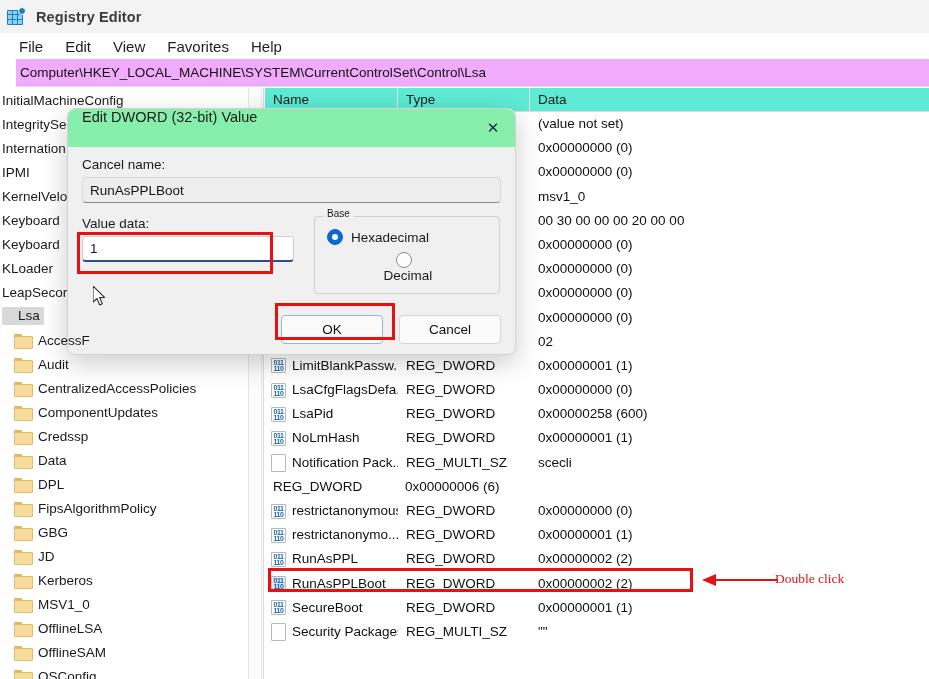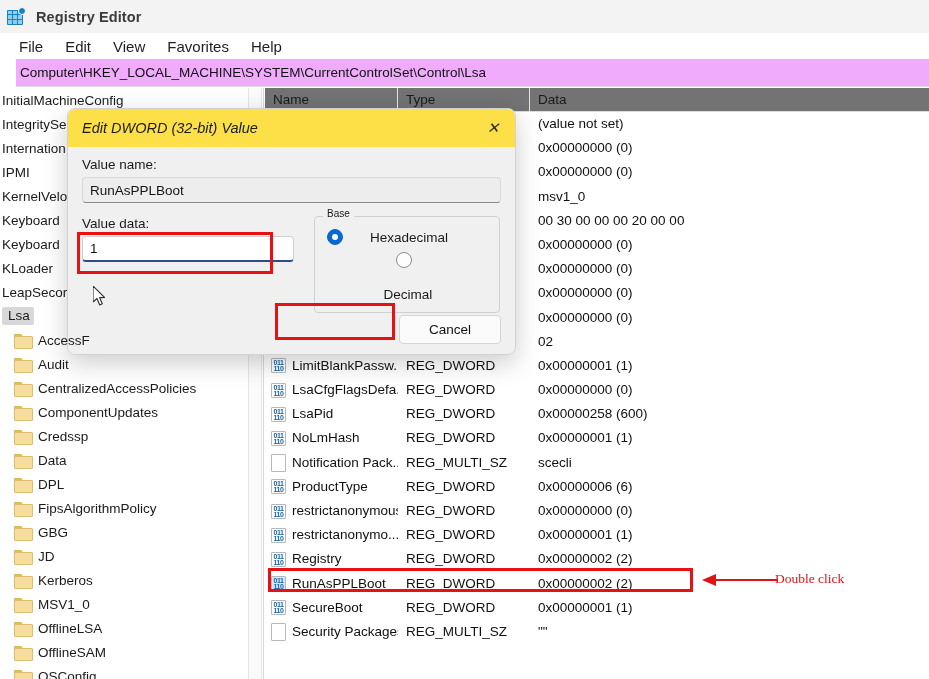--- a/index.html
+++ b/index.html
@@ -100,21 +100,21 @@
   .tree-row {
     height: 24px;
     display: flex; align-items: center;
     font-size: 13.5px; color: #1a1a1a;
     white-space: nowrap;
     padding-left: 2px;
   }
   .tree-row.indent { padding-left: 14px; }
   .tree-row.selected .tree-label {
     background: #d8d8d8;
-    padding: 1px 4px 2px 6px;
+    padding: 1px 4px 2px 16px;
     border-radius: 2px;
   }
   .folder-ico {
     width: 17px; height: 13px;
     flex: 0 0 auto;
     margin-right: 7px;
     position: relative;
   }
   .folder-ico::before {
     content: ""; position: absolute;
@@ -153,21 +153,21 @@
   .listpane {
     position: absolute; left: 265px; top: 0;
     width: 664px; height: 591px;
     background: #ffffff;
     overflow: hidden;
   }
   .list-header {
     height: 24px;
     display: flex; align-items: center;
     border-bottom: 1px solid #dcdcdc;
-    background: #737373;
+    background: #5eead4;
   }
   .col-name  { width: 133px; }
   .col-type  { width: 132px; }
   .col-data  { width: 380px; }
   .list-header > div {
     font-size: 13.5px; color: #1a1a1a;
     padding-left: 8px;
     height: 24px; line-height: 24px;
     border-right: 1px solid #e4e4e4;
     overflow: hidden; white-space: nowrap;
@@ -232,25 +232,24 @@
     left: 67px; top: 108px;
     width: 449px; height: 247px;
     background: #f0f0f0;
     border: 1px solid #d2d2d2;
     border-radius: 8px;
     box-shadow: 0 8px 26px rgba(0,0,0,.20);
     overflow: hidden;
   }
   .dlg-titlebar {
     height: 38px;
-    background: #fde047;
-    display: flex; align-items: center;
+    background: #86efac;
+    display: flex; 
     padding: 0 0 0 14px;
     border-radius: 8px 8px 0 0;
-    font-style: italic;
   }
   .dlg-title {
     font-size: 14.5px; color: #1b1b1b;
     flex: 1 1 auto;
   }
   .dlg-close {
     width: 44px; height: 38px;
     display: flex; align-items: center; justify-content: center;
     font-size: 15px; color: #2a2a2a;
     cursor: default;
@@ -293,21 +292,21 @@
     background: #f0f0f0;
   }
   .base-legend {
     position: absolute; top: -9px; left: 8px;
     background: #f0f0f0; padding: 0 4px;
     font-size: 10px; color: #1a1a1a;
   }
   .radio-row {
     display: flex; align-items: center;
     margin: 4px 0 7px 2px;
-    font-size: 13.5px; color: #1a1a1a; gap: 19px;
+    font-size: 13.5px; color: #1a1a1a;
   }
   .radio-row:last-child { margin-bottom: 0; flex-direction: column; }
   .radio {
     width: 16px; height: 16px; border-radius: 50%;
     border: 1.5px solid #8b8b8b;
     background: #fdfdfd;
     margin-right: 8px;
     flex: 0 0 auto;
     position: relative;
   }
@@ -635,27 +634,20 @@
           </div>
           <div class="list-row">
             <div class="cell name">
               <span class="val-ico sz">ab</span>
               <span>Notification Pack...</span>
             </div>
             <div class="cell type">REG_MULTI_SZ</div>
             <div class="cell data">scecli</div>
           </div>
           <div class="list-row">
-            <div class="cell name">
-              <span class="val-ico dword">
-                <span>011</span>
-                <span>110</span>
-              </span>
-              <span>ProductType</span>
-            </div>
             <div class="cell type">REG_DWORD</div>
             <div class="cell data">0x00000006 (6)</div>
           </div>
           <div class="list-row">
             <div class="cell name">
               <span class="val-ico dword">
                 <span>011</span>
                 <span>110</span>
               </span>
               <span>restrictanonymous</span>
@@ -673,21 +665,21 @@
             </div>
             <div class="cell type">REG_DWORD</div>
             <div class="cell data">0x00000001 (1)</div>
           </div>
           <div class="list-row">
             <div class="cell name">
               <span class="val-ico dword">
                 <span>011</span>
                 <span>110</span>
               </span>
-              <span>Registry</span>
+              <span>RunAsPPL</span>
             </div>
             <div class="cell type">REG_DWORD</div>
             <div class="cell data">0x00000002 (2)</div>
           </div>
           <div class="list-row hl-row">
             <div class="cell name">
               <span class="val-ico dword">
                 <span>011</span>
                 <span>110</span>
               </span>
@@ -729,21 +721,21 @@
 
   <div class="dialog">
 
     <div class="dlg-titlebar">
       <div class="dlg-title">Edit DWORD (32-bit) Value</div>
       <div class="dlg-close">✕</div>
     </div>
 
     <div class="dlg-body">
 
-      <div class="field-label">Value name:</div>
+      <div class="field-label">Cancel name:</div>
       <input class="text-input" type="text" readonly="" value="RunAsPPLBoot" style="">
 
       <div class="row2">
         <div class="valuedata-col">
           <div class="field-label">Value data:</div>
           <input class="text-input focused" type="text" value="1" style="">
         </div>
 
         <div class="base-group">
           <div class="base-legend">Base</div>
@@ -754,20 +746,21 @@
           </div>
 
           <div class="radio-row">
             <span class="radio"></span>
             <span>Decimal</span>
           </div>
         </div>
       </div>
 
       <div class="dlg-buttons">
+        <div class="btn default">OK</div>
         <div class="btn">Cancel</div>
       </div>
     </div>
   </div>
 
   <div class="red-box" style="left:77px; top:232px; width:196px; height:42px;"></div>
 
   <div class="red-box" style="left:275px; top:303px; width:120px; height:37px;"></div>
 
   <svg class="cursor" viewBox="0 0 14 21">

